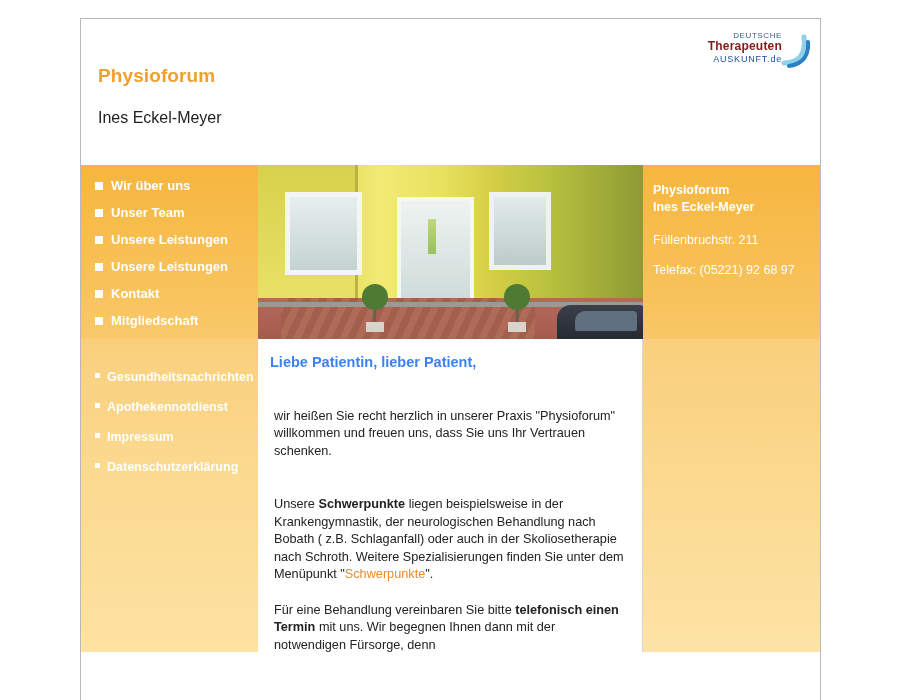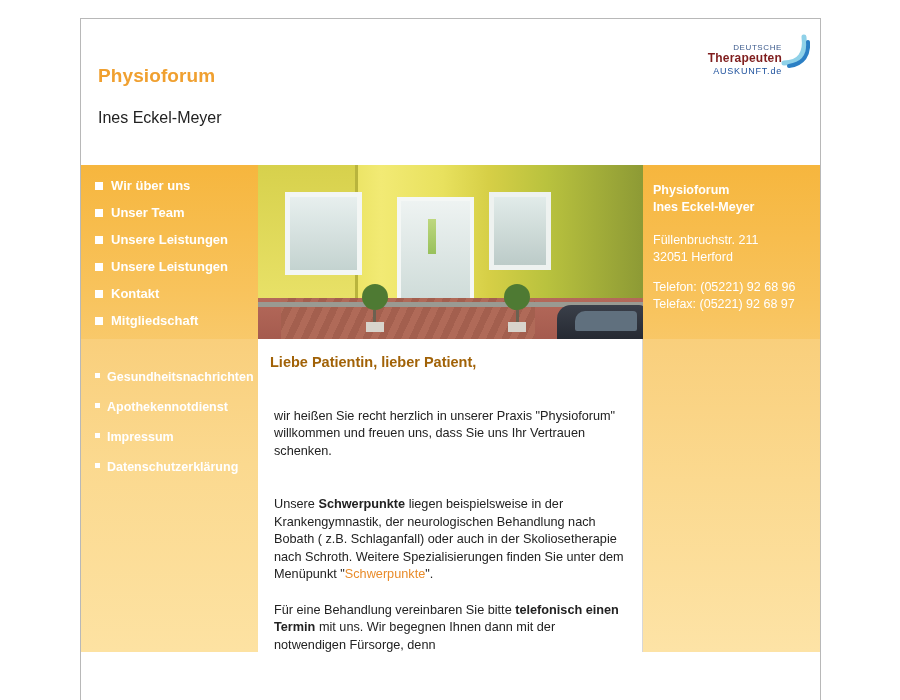--- a/index.html
+++ b/index.html
@@ -51,21 +51,21 @@
   .logo {
     position: absolute;
     right: 8px;
     top: 8px;
     width: 110px;
     height: 48px;
   }
   .logo-text {
     position: absolute;
     right: 30px;
-    top: 16px;
+    top: 4px;
     text-align: right;
     line-height: 1.15;
   }
   .logo-l1 { font-size: 8px; color: #3c5a8c; letter-spacing: 0.6px; }
   .logo-l2 { font-size: 12px; color: #7f1d1d; font-weight: bold; letter-spacing: 0.2px; }
   .logo-l3 { font-size: 9px; color: #1b4f9c; letter-spacing: 0.8px; }
   .logo-swoosh {
     position: absolute;
     right: 2px;
     top: 6px;
@@ -232,21 +232,21 @@
     padding: 10px 16px 0 12px;
     font-size: 12.7px;
     color: #222222;
     line-height: 17.5px;
     overflow: hidden;
   }
   .content h2 {
     margin: 5px 0 0 0;
     font-size: 14.5px;
     font-weight: bold;
-    color: #a16207;
+    color: #3b82f6;
   }
   .content p { margin: 0 0 0 4px; }
   .p-gap { height: 18px; }
   .content a { color: #e98c2b; text-decoration: none; cursor:pointer; }
   .right-col {
     position: absolute;
     left: 562px; top: 0;
     width: 179px; height: 313px;
     background: linear-gradient(to bottom,#f9cf7c 0%, #fbd98f 45%, #fde3a6 100%);
   }
@@ -331,23 +331,21 @@
           <div class="photo-car-win"></div>
         </div>
       </div>
 
       <div class="info-col">
         <div class="info-inner">
           <div class="info-strong">Physioforum</div>
           <div class="info-strong">Ines Eckel-Meyer</div>
           <div class="info-gap"></div>
           <div>Füllenbruchstr. 211</div>
-          <div>32051 Herford</div>
           <div class="info-gap-sm"></div>
-          <div>Telefon: (05221) 92 68 96</div>
           <div>Telefax: (05221) 92 68 97</div>
           <div class="info-gap-sm"></div>
         </div>
       </div>
     </div>
 
     <div class="lower">
 
       <div class="sub-col">
         <ul class="sub-list">

